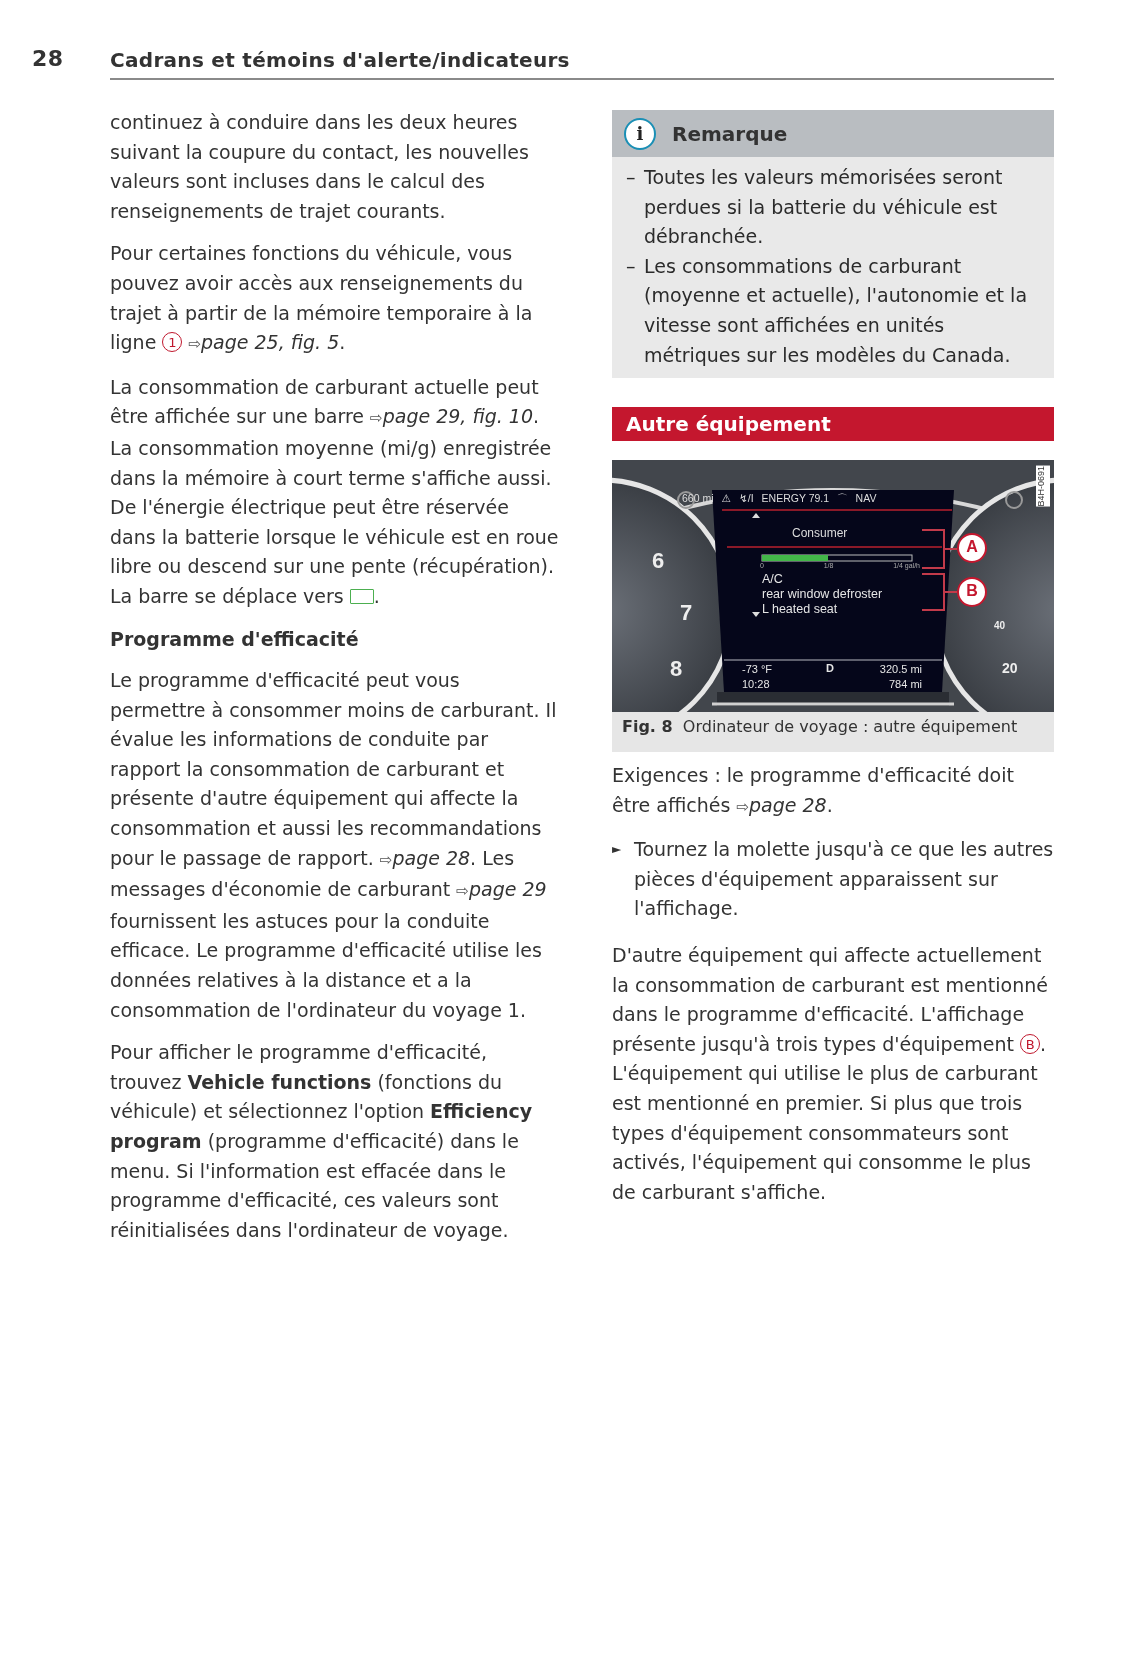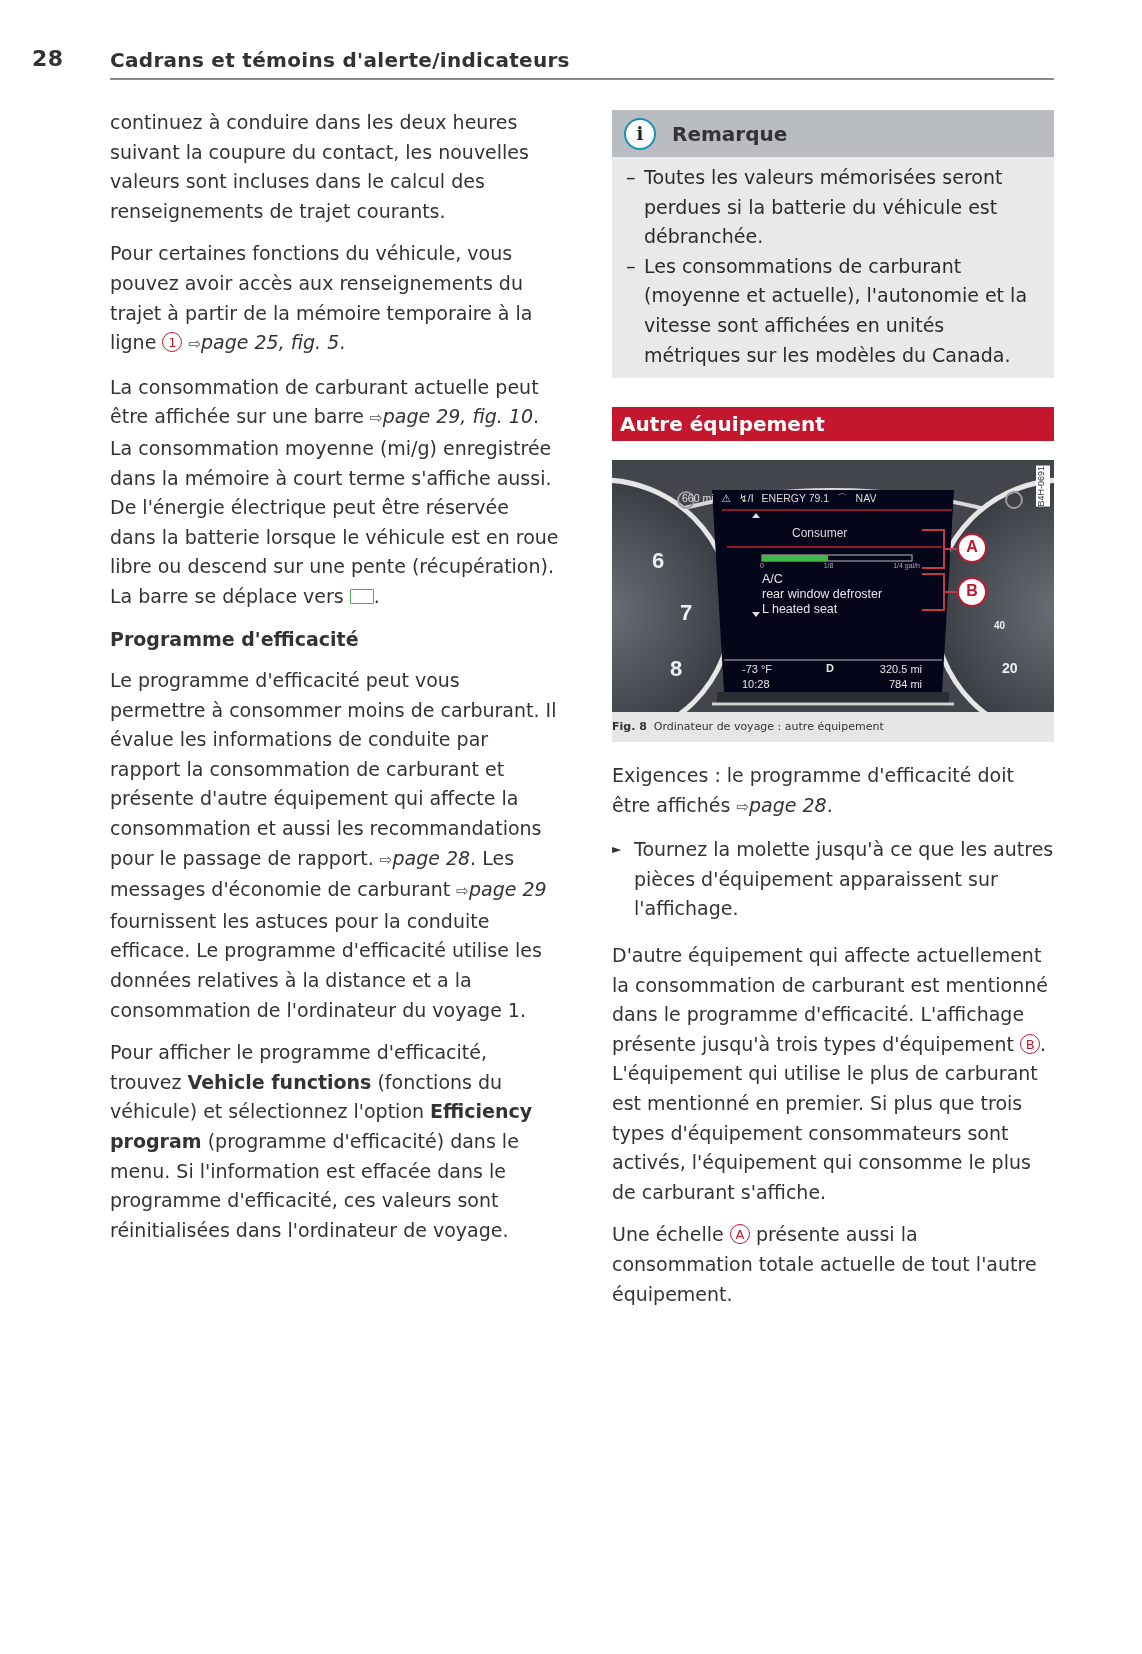--- a/index.html
+++ b/index.html
@@ -17,23 +17,23 @@
   .circ { display:inline-block; width:20px; height:20px; border:1.5px solid #c0182e; border-radius:50%; color:#c0182e; font-size:13px; line-height:20px; text-align:center; vertical-align:2px; box-sizing:border-box; }
   .arrow { color:#555; font-size:15px; }
   .bat { display:inline-block; width:22px; height:13px; border:1.5px solid #4caf50; border-radius:1px; vertical-align:-1px; position:relative; }
   .note { position:absolute; left:612px; top:110px; width:442px; background:#e9e9e9; }
   .note-head { background:#b9bdc1; height:47px; display:flex; align-items:center; padding-left:12px; }
   .info-icon { width:28px; height:28px; border:2.5px solid #1a8fb5; border-radius:50%; background:#fff; color:#222; font-family:"DejaVu Serif", serif; font-weight:bold; font-size:18px; text-align:center; line-height:28px; box-sizing:content-box; }
   .note-title { font-size:20px; font-weight:bold; margin-left:16px; color:#333; }
   .note-body { padding:6px 14px 8px 14px; font-size:19px; line-height:29.6px; }
   .note-item { display:flex; }
   .note-dash { width:18px; flex:none; }
-  .sec-bar { position:absolute; left:612px; top:407px; width:442px; height:34px; background:#c4172e; color:#fff; font-size:20px; font-weight:bold; line-height:34px; padding-left:8px; box-sizing:border-box; }
+  .sec-bar { position:absolute; left:612px; top:407px; width:442px; height:34px; background:#c4172e; color:#fff; font-size:20px; font-weight:bold; line-height:34px; padding-left:14px; box-sizing:border-box; }
   .fig { position:absolute; left:612px; top:460px; width:442px; height:252px; background:#3d4147; overflow:hidden; }
-  .fig-caption { position:absolute; left:612px; top:712px; width:442px; height:30px; background:#e6e6e6; font-size:11px; line-height:30px; box-sizing:border-box; color:#333; }
+  .fig-caption { position:absolute; left:612px; top:712px; width:442px; height:40px; background:#e6e6e6; font-size:16px; line-height:30px; padding-left:10px; box-sizing:border-box; color:#333; }
   .bullet-row { display:flex; }
   .tri { width:22px; flex:none; font-size:12px; line-height:29.6px; }
 </style>
 </head>
 <body>
 
 <div class="page-num">28</div>
 <div class="chapter">Cadrans et témoins d'alerte/indicateurs</div>
 <div class="rule"></div>
 
@@ -153,16 +153,13 @@
   <p>
     <span>Exigences : le programme d'efficacité doit être affichés </span><span class="arrow">⇨</span><span class="i">page 28</span><span>.</span>
   </p>
   <div class="bullet-row" style="margin-bottom:17px;">
     <span class="tri">►</span>
     <span>Tournez la molette jusqu'à ce que les autres pièces d'équipement apparaissent sur l'affichage.</span>
   </div>
   <p>
     <span>D'autre équipement qui affecte actuellement la consommation de carburant est mentionné dans le programme d'efficacité. L'affichage présente jusqu'à trois types d'équipement </span><span class="circ">B</span><span>. L'équipement qui utilise le plus de carburant est mentionné en premier. Si plus que trois types d'équipement consommateurs sont activés, l'équipement qui consomme le plus de carburant s'affiche.</span>
   </p>
-  <p>
-    <span>Une échelle </span><span class="circ">A</span><span> présente aussi la consommation totale actuelle de tout l'autre équipement.</span>
-  </p>
 </div>
 
 </body></html>

